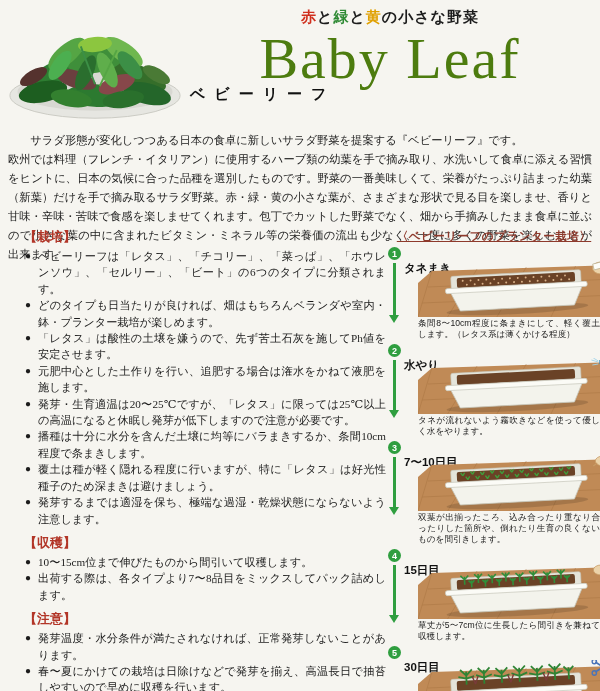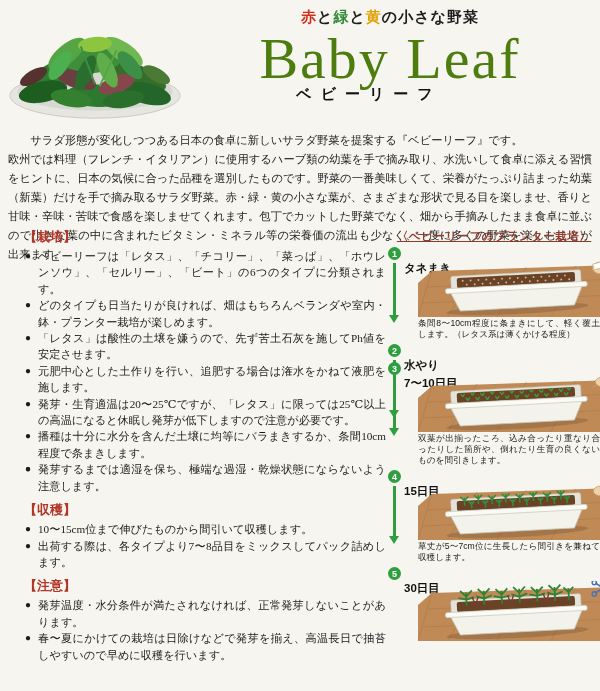--- a/index.html
+++ b/index.html
@@ -8,21 +8,21 @@
 
   
   .header{position:relative;height:124px;}
   .photo{position:absolute;left:4px;top:18px;width:182px;height:104px;}
   .head-center{position:absolute;left:190px;top:8px;width:400px;text-align:center;}
   .tagline{font-size:15px;font-weight:bold;letter-spacing:1px;color:#1c1c1c;}
   .tagline .c-red{color:#d0301e;}
   .tagline .c-green{color:#2f8a34;}
   .tagline .c-yellow{color:#e0a000;}
   .big-title{font-size:58px;line-height:60px;font-weight:500;color:#4d7c0f;letter-spacing:2px;margin-top:2px;}
-  .kana-title{font-size:15px;font-weight:bold;letter-spacing:9px;text-align:center;padding-right:42px;margin-top:-4px;color:#111;}
+  .kana-title{font-size:15px;font-weight:bold;letter-spacing:9px;text-align:left;padding-right:42px;margin-top:-4px;color:#111;}
 
   
   .intro{padding:7px 8px 0 8px;font-size:11.3px;line-height:19px;text-align:justify;}
   .intro p{margin:0;}
   .intro p:first-child{text-indent:11px;}
 
   
   .main{position:absolute;left:0;top:228px;width:600px;height:463px;display:flex;}
   .left-col{width:388px;padding-left:8px;box-sizing:border-box;}
   .right-col{position:relative;width:212px;}
@@ -107,21 +107,21 @@
 
       <div class="section">
         <h3 class="sec-title">【栽培】</h3>
         <ul class="bullets">
           <li><span class="dot">●</span><span>ベビーリーフは「レタス」、「チコリー」、「菜っぱ」、「ホウレンソウ」、「セルリー」、「ビート」の6つのタイプに分類されます。</span></li>
           <li><span class="dot">●</span><span>どのタイプも日当たりが良ければ、畑はもちろんベランダや室内・鉢・プランター栽培が楽しめます。</span></li>
           <li><span class="dot">●</span><span>「レタス」は酸性の土壌を嫌うので、先ず苦土石灰を施してPh値を安定させます。</span></li>
           <li><span class="dot">●</span><span>元肥中心とした土作りを行い、追肥する場合は潅水をかねて液肥を施します。</span></li>
           <li><span class="dot">●</span><span>発芽・生育適温は20〜25℃ですが、「レタス」に限っては25℃以上の高温になると休眠し発芽が低下しますので注意が必要です。</span></li>
           <li><span class="dot">●</span><span>播種は十分に水分を含んだ土壌に均等にバラまきするか、条間10cm程度で条まきします。</span></li>
-          <li><span class="dot">●</span></li>
+          <li><span class="dot">●</span><span>覆土は種が軽く隠れる程度に行いますが、特に「レタス」は好光性種子のため深まきは避けましょう。</span></li>
           <li><span class="dot">●</span><span>発芽するまでは適湿を保ち、極端な過湿・乾燥状態にならないよう注意します。</span></li>
         </ul>
       </div>
 
       <div class="section">
         <h3 class="sec-title">【収穫】</h3>
         <ul class="bullets">
           <li><span class="dot">●</span><span>10〜15cm位まで伸びたものから間引いて収穫します。</span></li>
           <li><span class="dot">●</span><span>出荷する際は、各タイプより7〜8品目をミックスしてパック詰めします。</span></li>
         </ul>
@@ -195,20 +195,39 @@
           <p class="caption">条間8〜10cm程度に条まきにして、軽く覆土します。（レタス系は薄くかける程度）</p>
         </div>
       </div>
 
       <div class="step">
         <div class="step-head">
           <span class="step-num">2</span>
           <span class="step-label">水やり</span>
         </div>
         <div class="arrow" style="height:50px;"></div>
+        <div class="step-body">
+          <svg class="scene" viewBox="0 0 200 56" preserveAspectRatio="none">
+            <polygon class="floor" points="14,10 200,4 200,56 0,56 0,22"></polygon>
+            <path class="tile" d="M14,10 L0,56 M60,8 L30,56 M110,6 L80,56 M160,5 L135,56 M10,26 L200,18 M4,42 L200,34"></path>
+            <g transform="rotate(-3 100 30)">
+              <ellipse class="shadow" cx="100" cy="48" rx="72" ry="5"></ellipse>
+              <polygon class="planter-body" points="32,26 168,26 158,47 42,47"></polygon>
+              <rect class="planter-inner" x="34" y="12" width="132" height="15" rx="2"></rect>
+              <rect class="soil" x="40" y="14" width="120" height="10" rx="2" fill="#59371f"></rect>
+              <rect class="planter-rim" x="28" y="24" width="144" height="5" rx="2"></rect>
+            </g>
+            <g>
+              <polygon points="188,4 198,2 198,18 190,18" fill="#bfe0ef" stroke="#7fb6d0" stroke-width="0.8"></polygon>
+              <rect x="184" y="2" width="6" height="4" fill="#4a90b8"></rect>
+              <path d="M183 4 L176 2 M183 6 L177 7 M183 3 L178 0" stroke="#9fd4ea" stroke-width="0.9"></path>
+            </g>
+          </svg>
+          <p class="caption">タネが流れないよう霧吹きなどを使って優しく水をやります。</p>
+        </div>
       </div>
 
       <div class="step">
         <div class="step-head">
           <span class="step-num">3</span>
           <span class="step-label">7〜10日目</span>
         </div>
         <div class="arrow" style="height:50px;"></div>
         <div class="step-body">
           <svg class="scene" viewBox="0 0 200 56" preserveAspectRatio="none">

